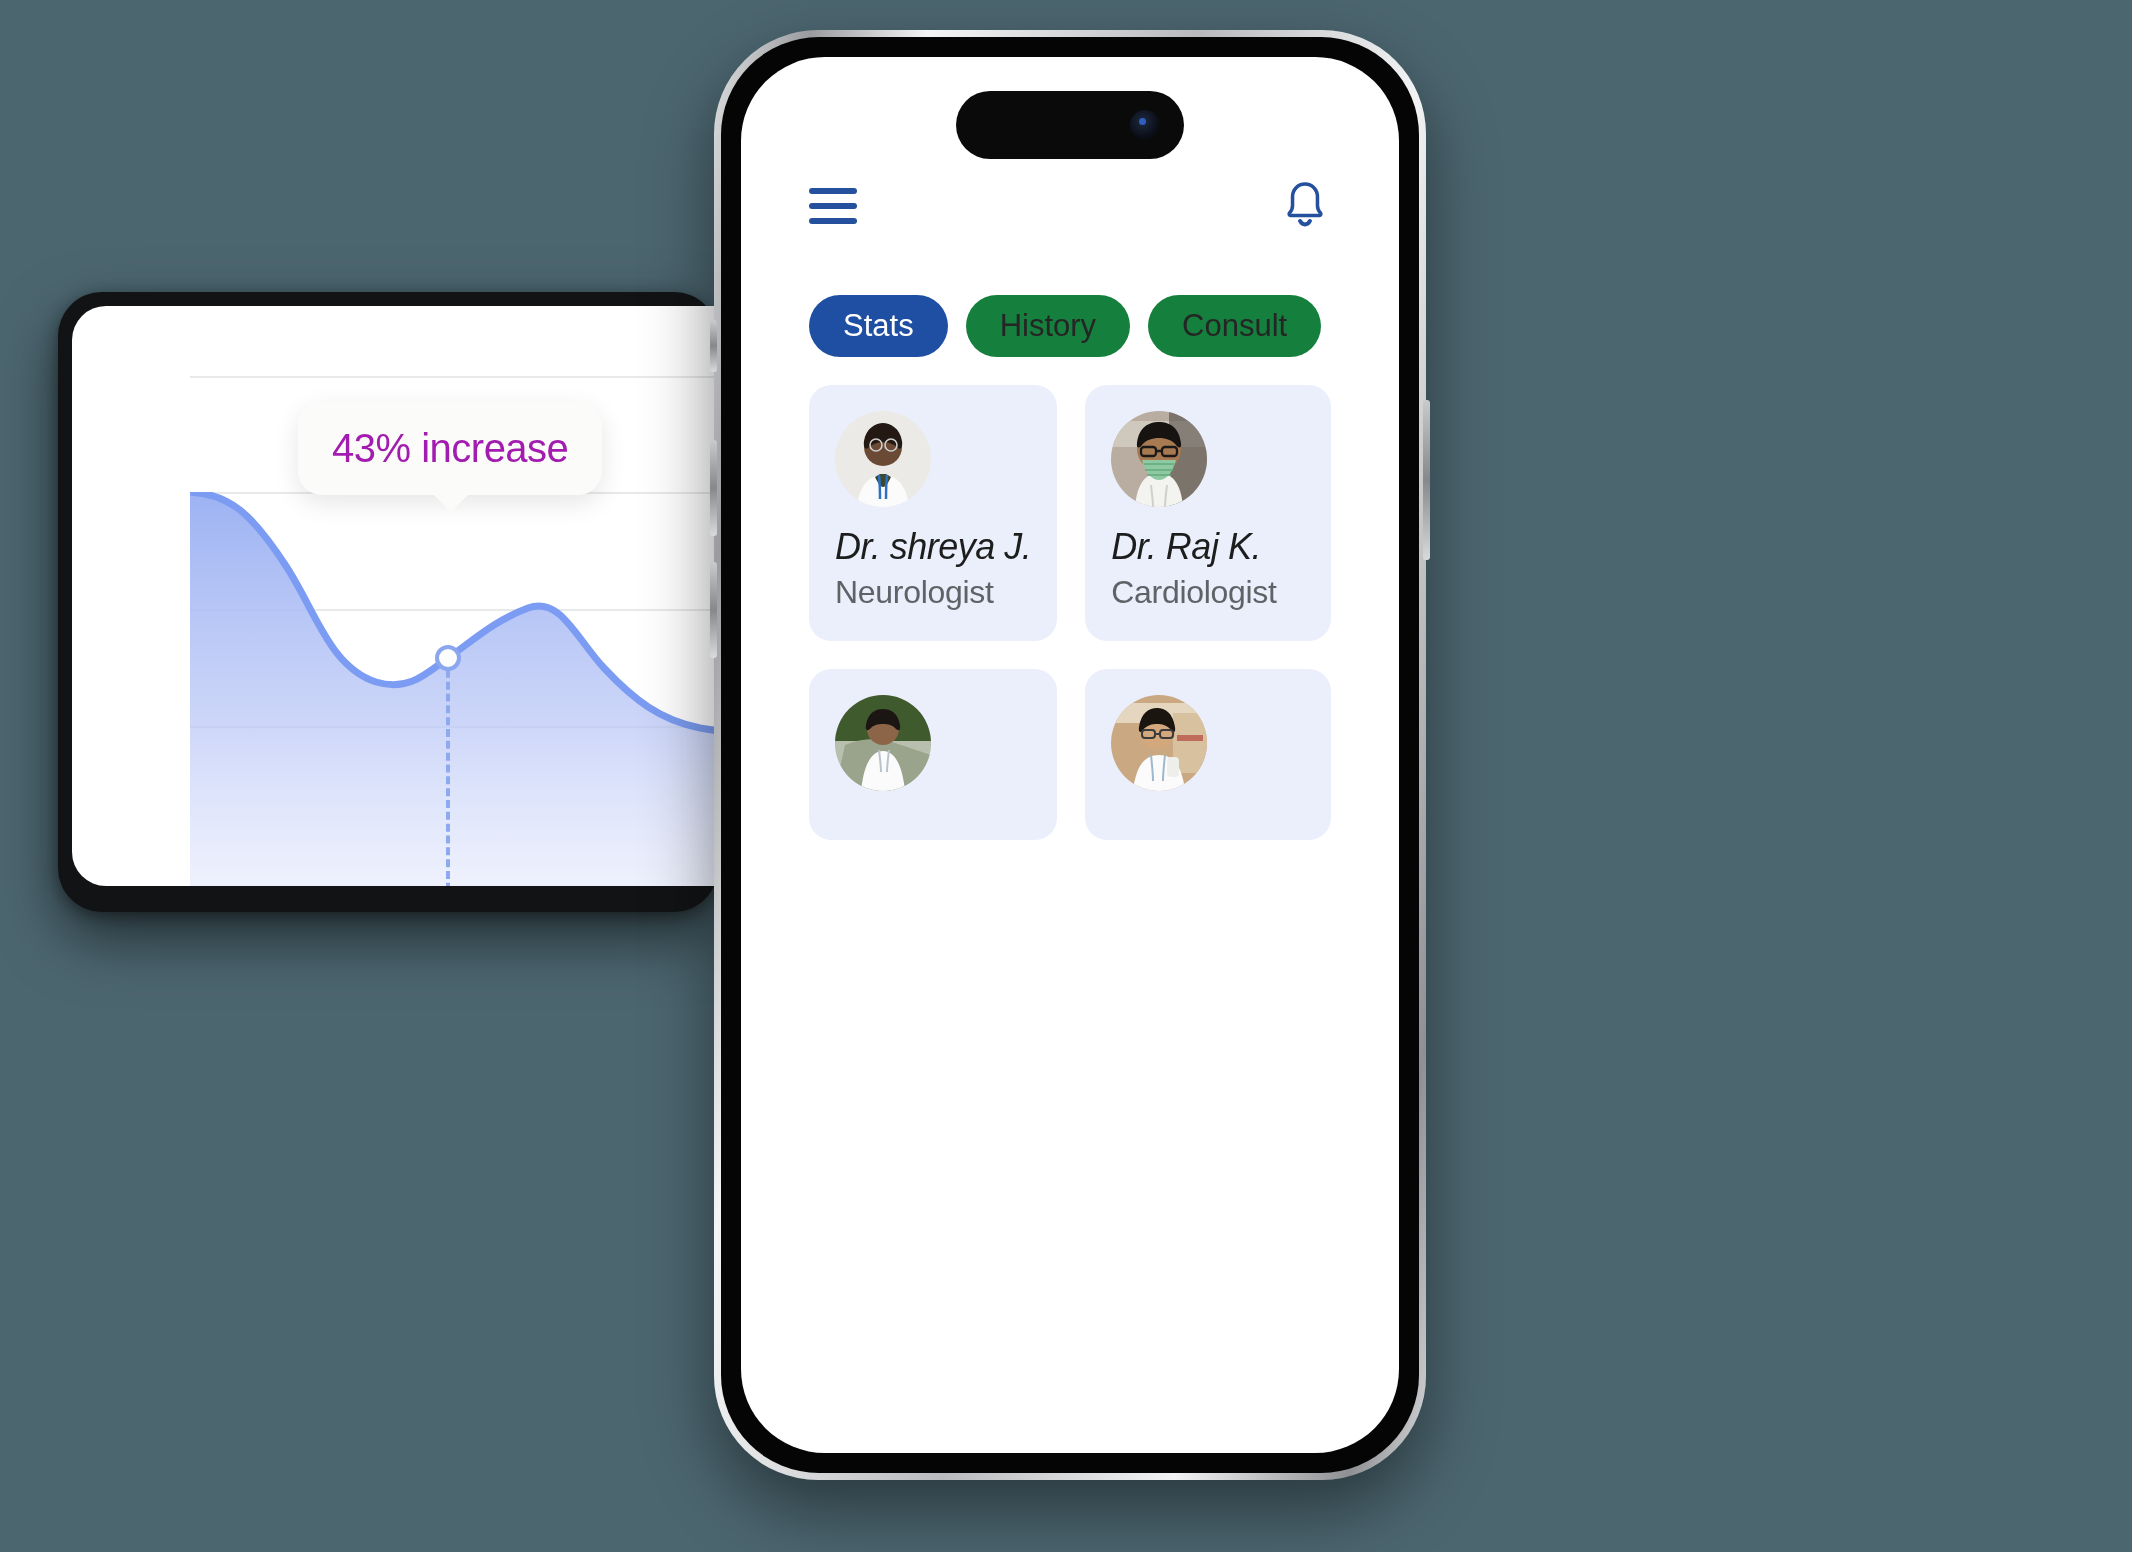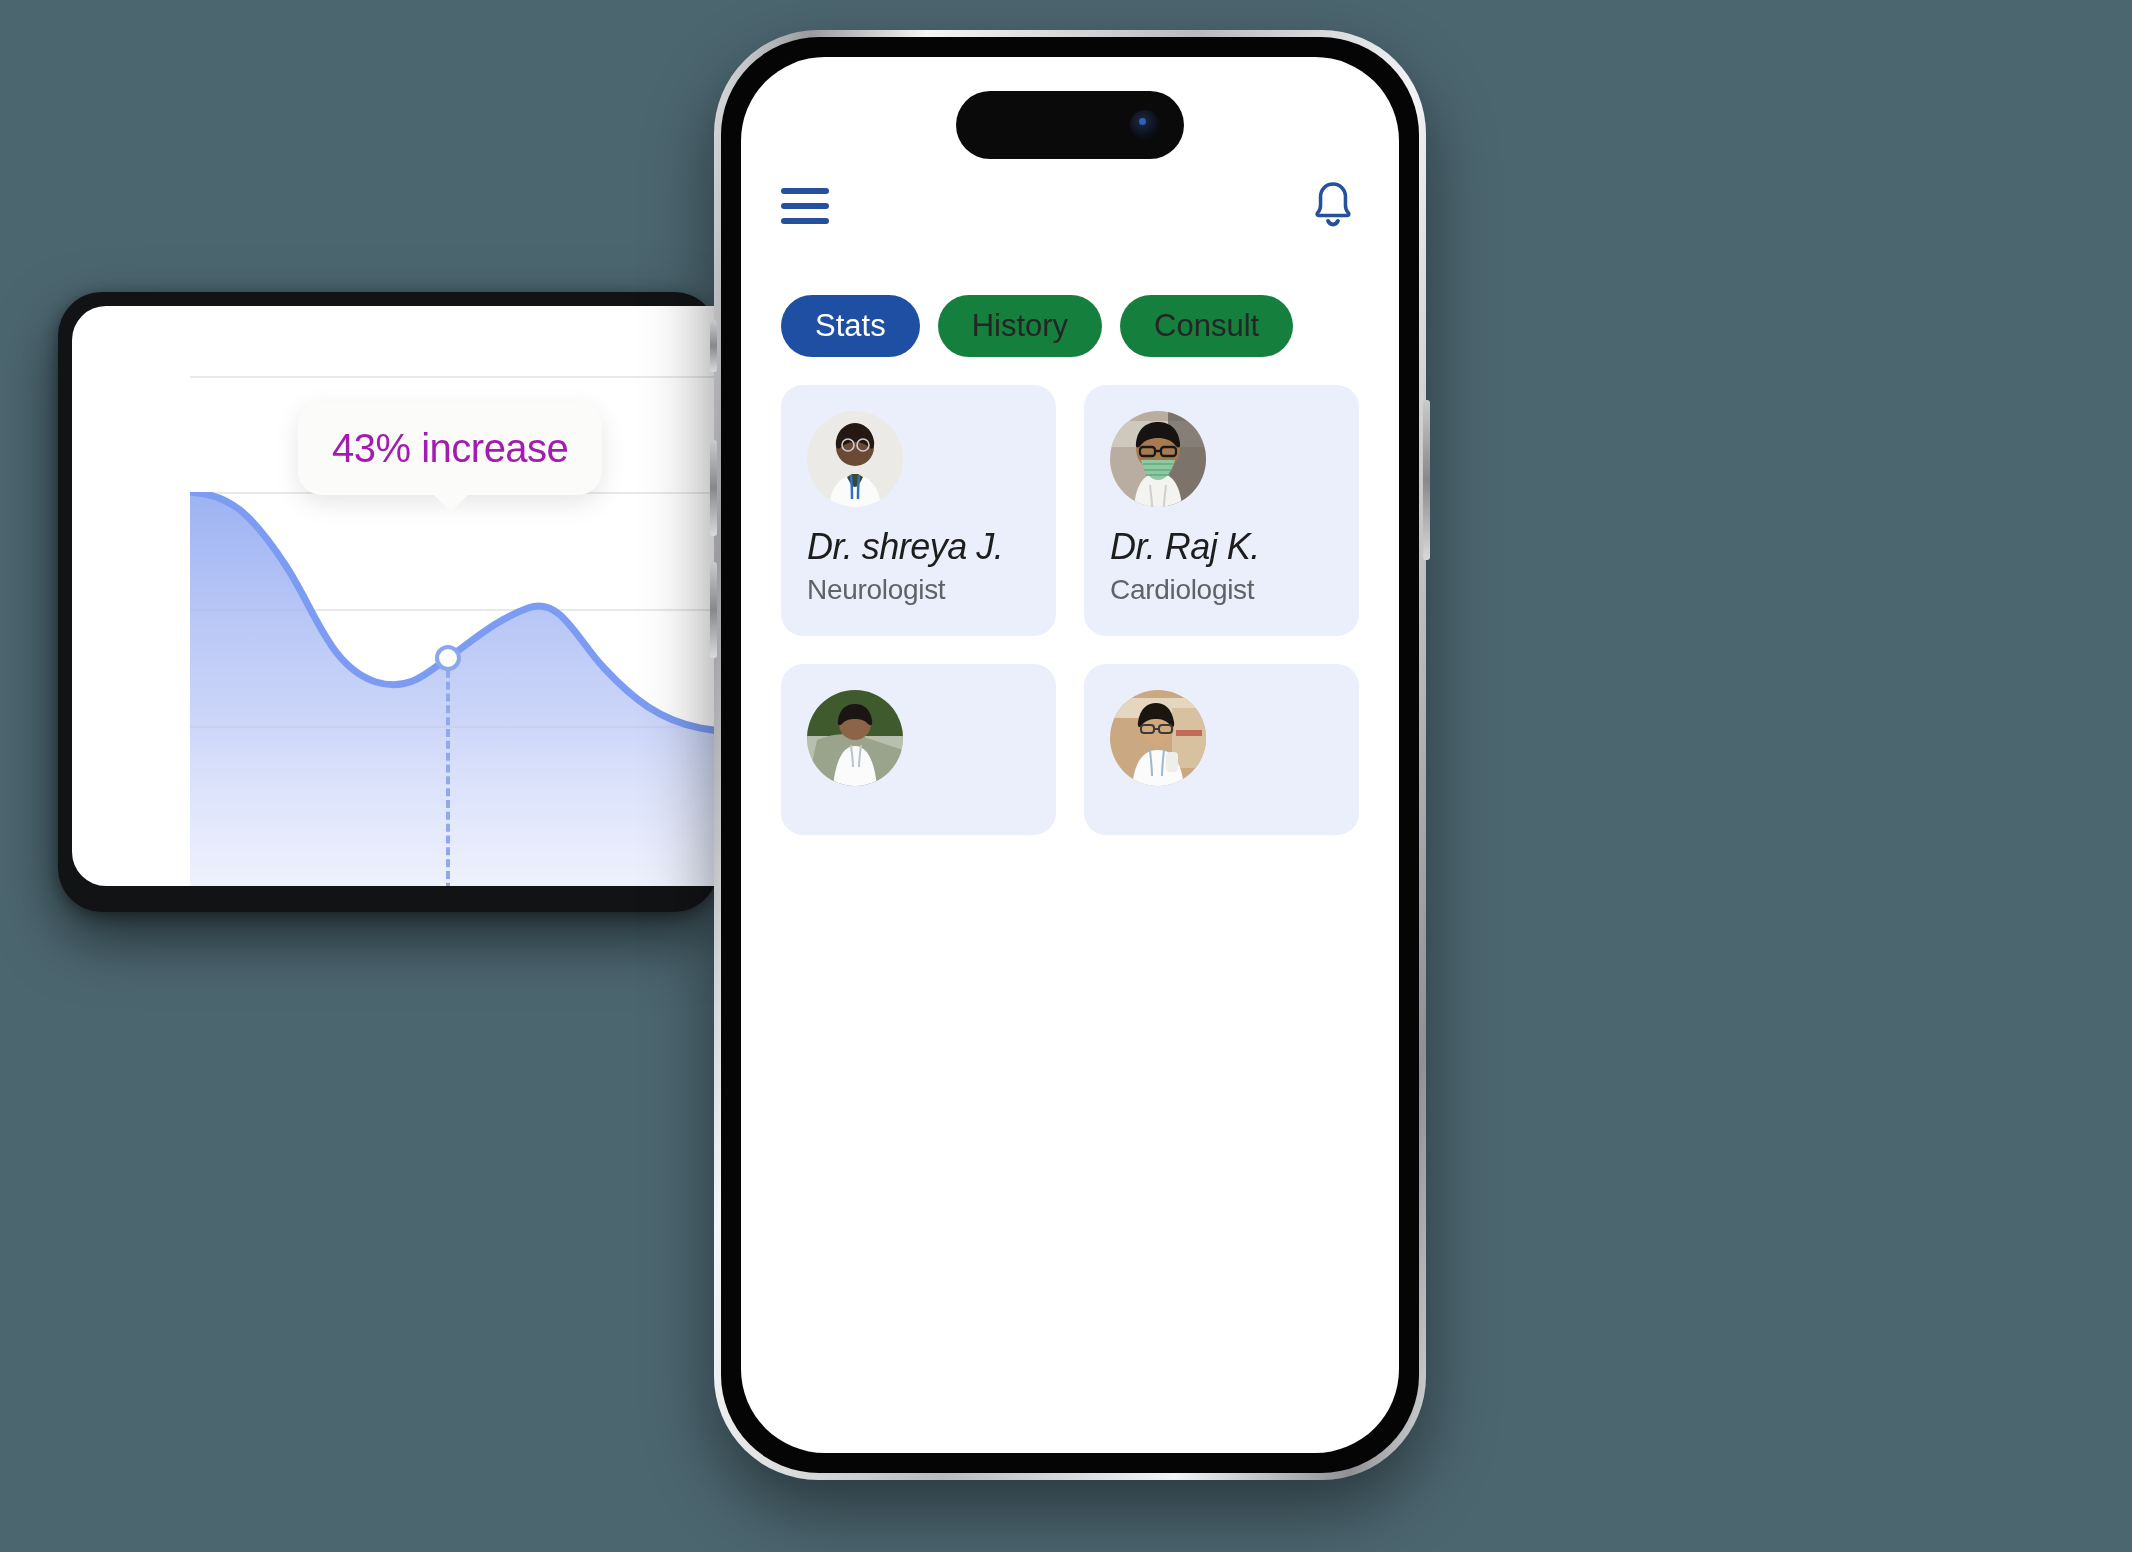--- a/index.html
+++ b/index.html
@@ -150,21 +150,21 @@
     content:""; position:absolute;
     left:9px; top:8px; width:7px; height:7px;
     border-radius:50%;
     background:#2f5fbd;
   }
 
   
   .app {
     position:absolute;
     inset:0;
-    padding:0 40px;
+    padding:0 68px;
   }
   .topbar {
     display:flex;
     align-items:center;
     justify-content:space-between;
     padding-top:122px;
     height:auto;
   }
   .hamburger { width:48px; cursor:pointer; }
   .hamburger span {
@@ -257,21 +257,21 @@
   .doc-name {
     margin-top:19px;
     font-size:36px;
     color:#1d1d1d;
     letter-spacing:-0.5px;
     white-space:nowrap;
     font-style:italic;
   }
   .doc-spec {
     margin-top:6px;
-    font-size:28px;
+    font-size:32px;
     color:#5f6266;
     letter-spacing:-0.3px;
   }
 </style>
 </head>
 <body>
 
 <div id="chart-device">
   <div id="chart-screen">
     <div class="chart-area">

